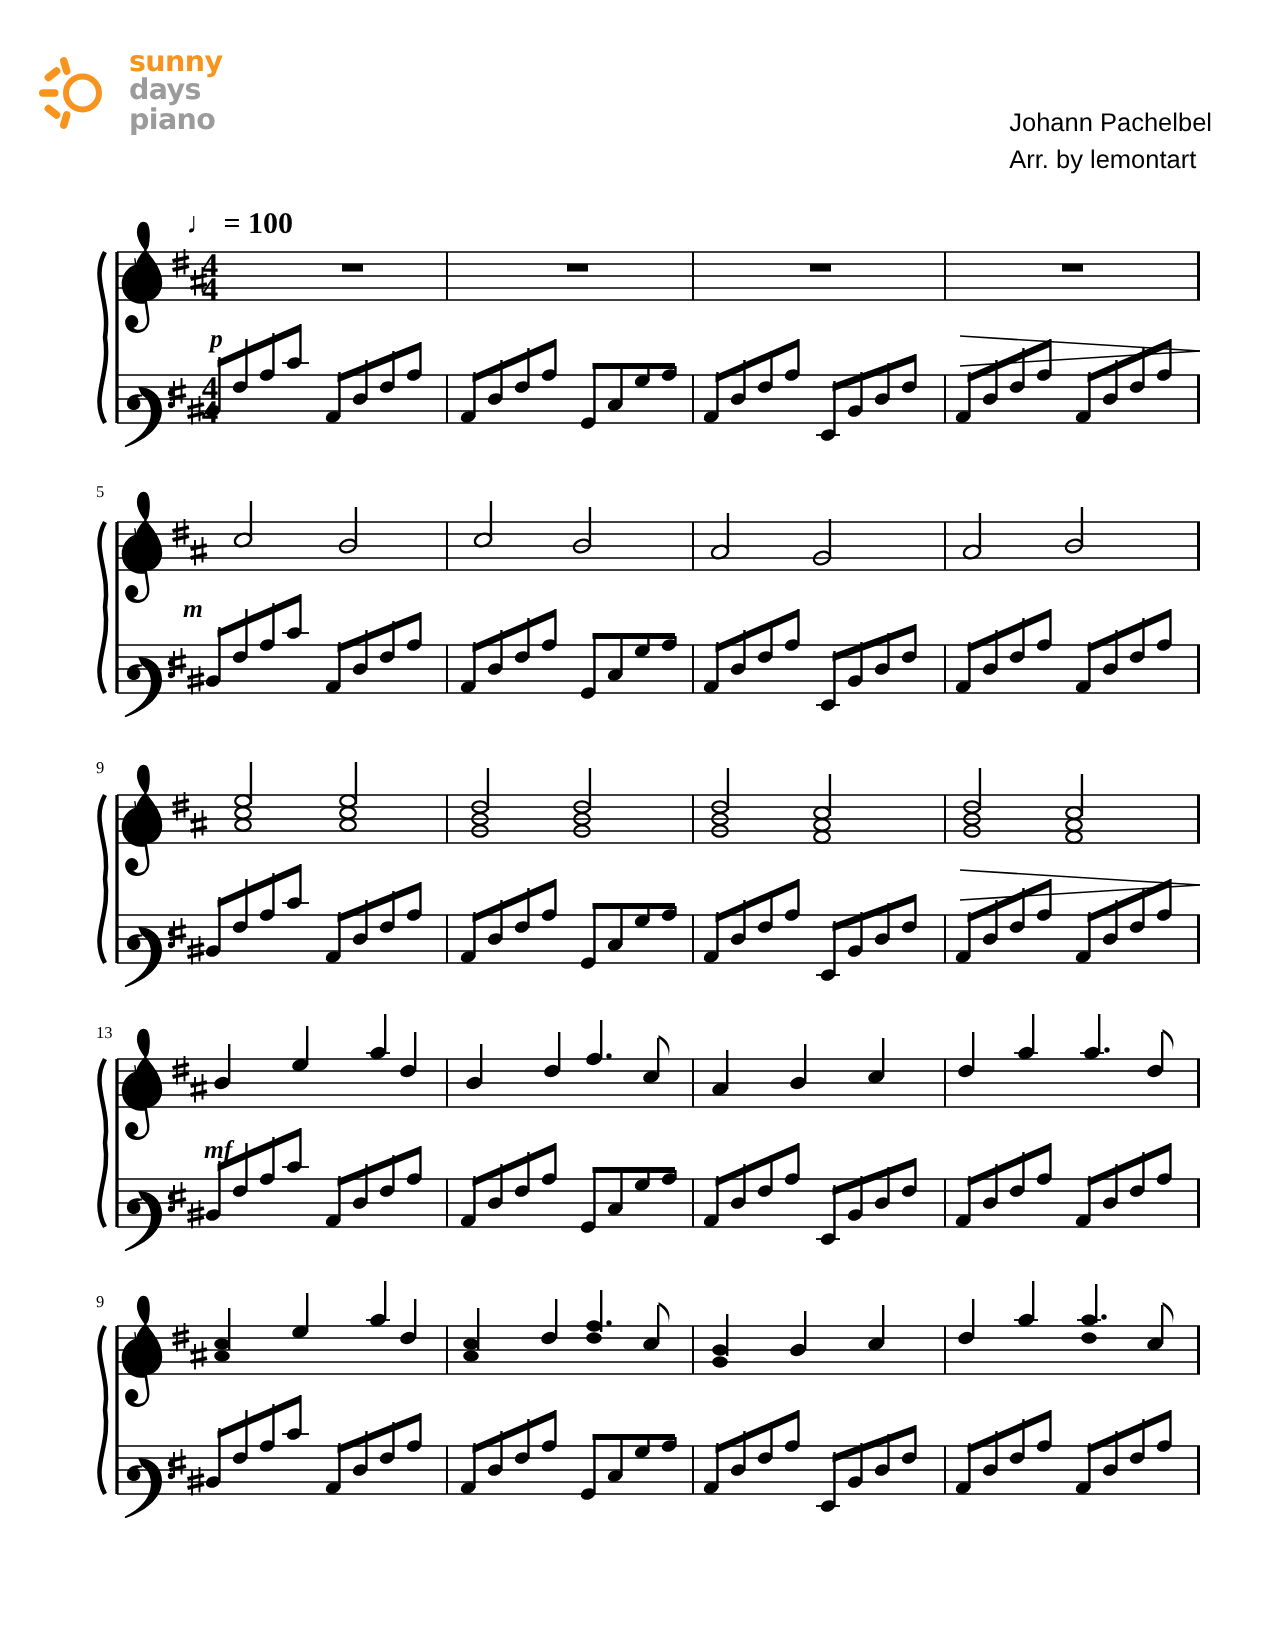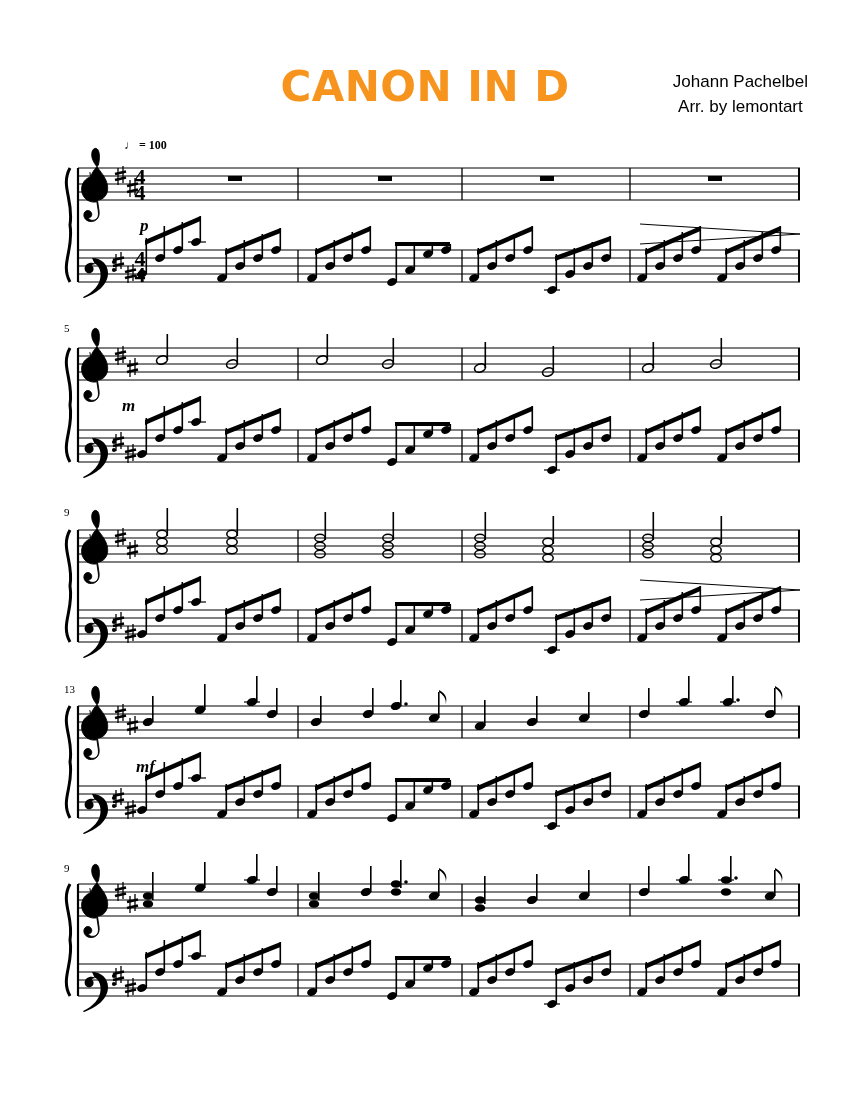--- a/index.html
+++ b/index.html
@@ -64,21 +64,21 @@
     font-family: "DejaVu Sans", sans-serif;
     font-weight: bold;
     font-size: 42px;
     color: #f7941e;
     letter-spacing: 0.5px;
   }
   .credits {
     position: absolute;
     right: 42px;
     top: 70px;
-    text-align: center;
+    text-align: left;
     font-size: 17px;
     line-height: 1.45;
     color: #000;
   }
 
   
   .score {
     position: absolute;
     left: 0;
     top: 0;
@@ -89,40 +89,58 @@
   .system-number {
     position: absolute;
     font-family: "Liberation Serif", serif;
     font-size: 11px;
     color: #000;
   }
   .tempo {
     position: absolute;
     font-family: "Liberation Serif", serif;
     font-weight: bold;
-    font-size: 12px;
+    font-size: 20px;
     color: #000;
     text-align: right;
   }
   .dyn {
     position: absolute;
     font-family: "Liberation Serif", serif;
     font-style: italic;
     font-weight: bold;
     font-size: 17px;
     color: #000;
   }
 </style>
 </head>
 <body>
 
 <div class="page">
 
-
-  <div class="title">CANON IN D</div>
+  <div class="logo">
+    <div class="logo-mark">
+      <svg width="56" height="56" viewBox="0 0 56 56">
+        <g fill="#f7941e">
+          <circle cx="31" cy="28" r="11" fill="none" stroke="#f7941e" stroke-width="4"></circle>
+          <rect x="2" y="25.5" width="13" height="5" rx="2.5"></rect>
+          <rect x="5" y="13" width="12" height="5" rx="2.5" transform="rotate(-38 11 15.5)"></rect>
+          <rect x="5" y="38" width="12" height="5" rx="2.5" transform="rotate(38 11 40.5)"></rect>
+          <rect x="17" y="4" width="5" height="12" rx="2.5" transform="rotate(-16 19.5 10)"></rect>
+          <rect x="17" y="40" width="5" height="12" rx="2.5" transform="rotate(16 19.5 46)"></rect>
+        </g>
+      </svg>
+    </div>
+    <div class="logo-text">
+      <span class="logo-line sunny">sunny</span>
+      <span class="logo-line">days</span>
+      <span class="logo-line">piano</span>
+    </div>
+  </div>
+
 
   <div class="credits">
     <div>Johann Pachelbel</div>
     <div>Arr. by lemontart</div>
   </div>
 
   <div class="tempo" style="left:124px; top:138px;">
     <span>♩</span>
     <span>= 100</span>
   </div>

